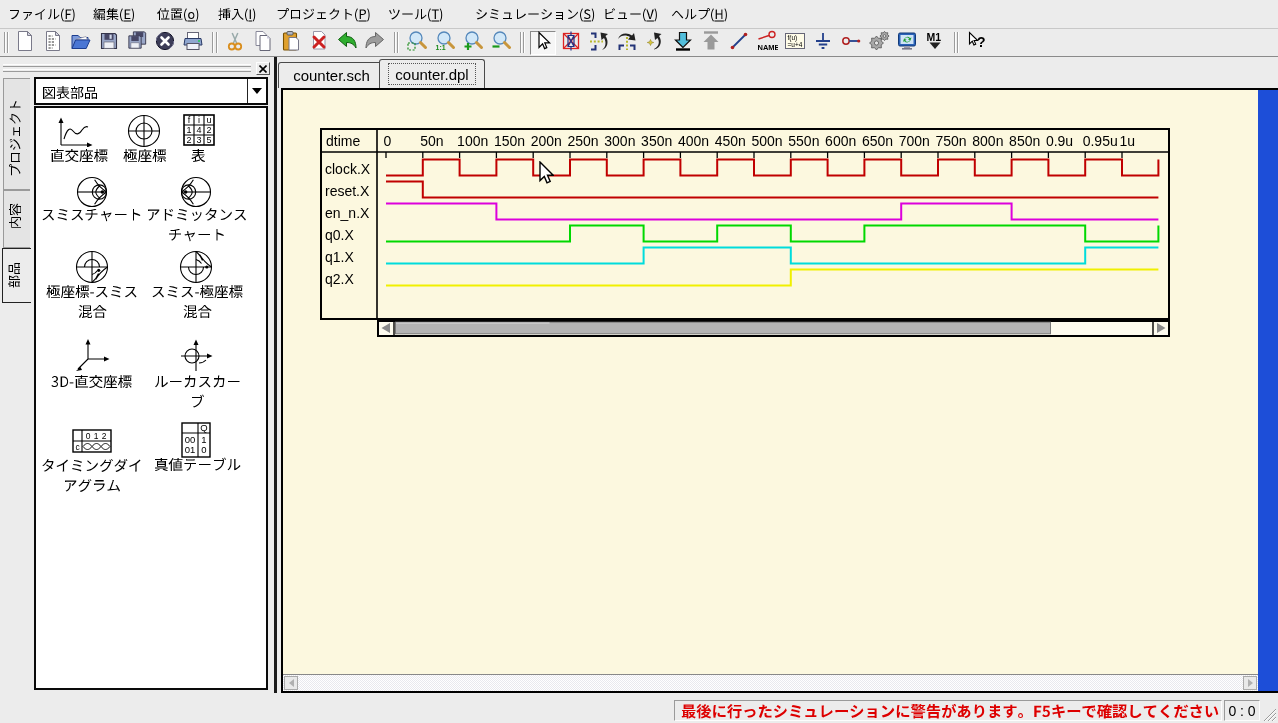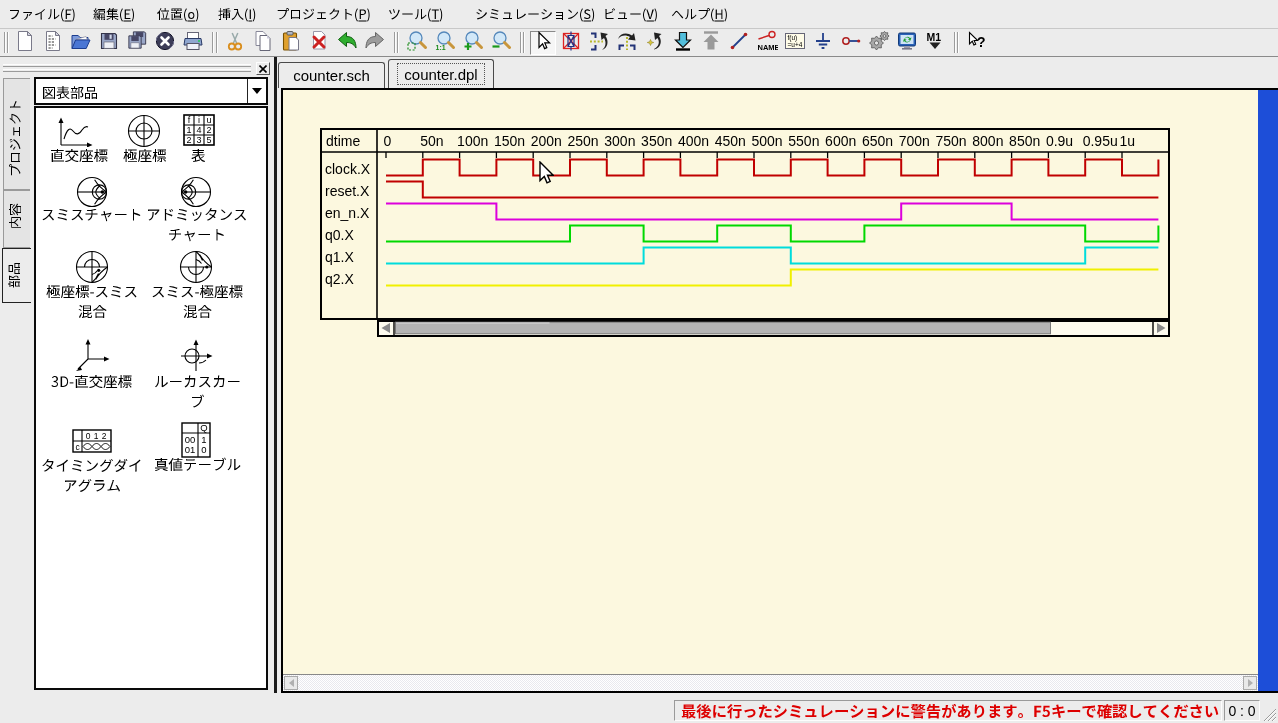--- a/index.html
+++ b/index.html
@@ -845,21 +845,21 @@
         </g>
       </svg>
       <span class="sr">真値テーブル</span>
     </div>
   </div>
 <div id="splitline"></div>
 <div id="tabrow">
     <div class="doctab" style="left:1px;top:5px;width:107px;height:26px">
       <span>counter.sch</span>
     </div>
-    <div class="doctab" style="left:111px;top:2px;width:106px;height:29px">
+    <div class="doctab" style="left:102px;top:2px;width:106px;height:29px">
       <div class="focusrect"></div>
       <span>counter.dpl</span>
     </div>
   </div>
 <div id="docframe">
     <div id="canvas">
       <svg id="diagram-svg" width="853" height="210" viewBox="0 0 853 210">
         <rect x="1" y="1" width="848" height="190" fill="none" stroke="#000" stroke-width="2"></rect>
         <line x1="0" y1="24" x2="850" y2="24" stroke="#000" stroke-width="1.6"></line>
         <line x1="57" y1="0" x2="57" y2="192" stroke="#000" stroke-width="1.6"></line>

